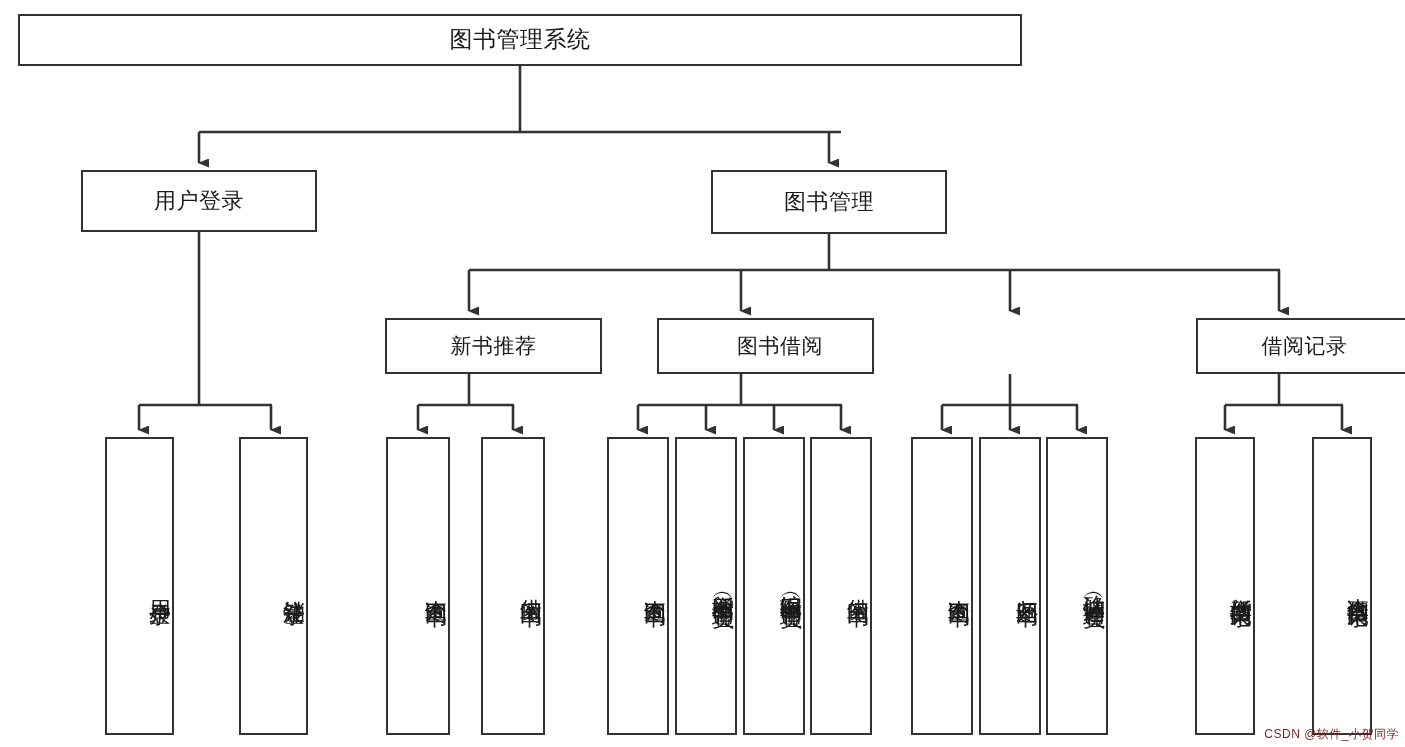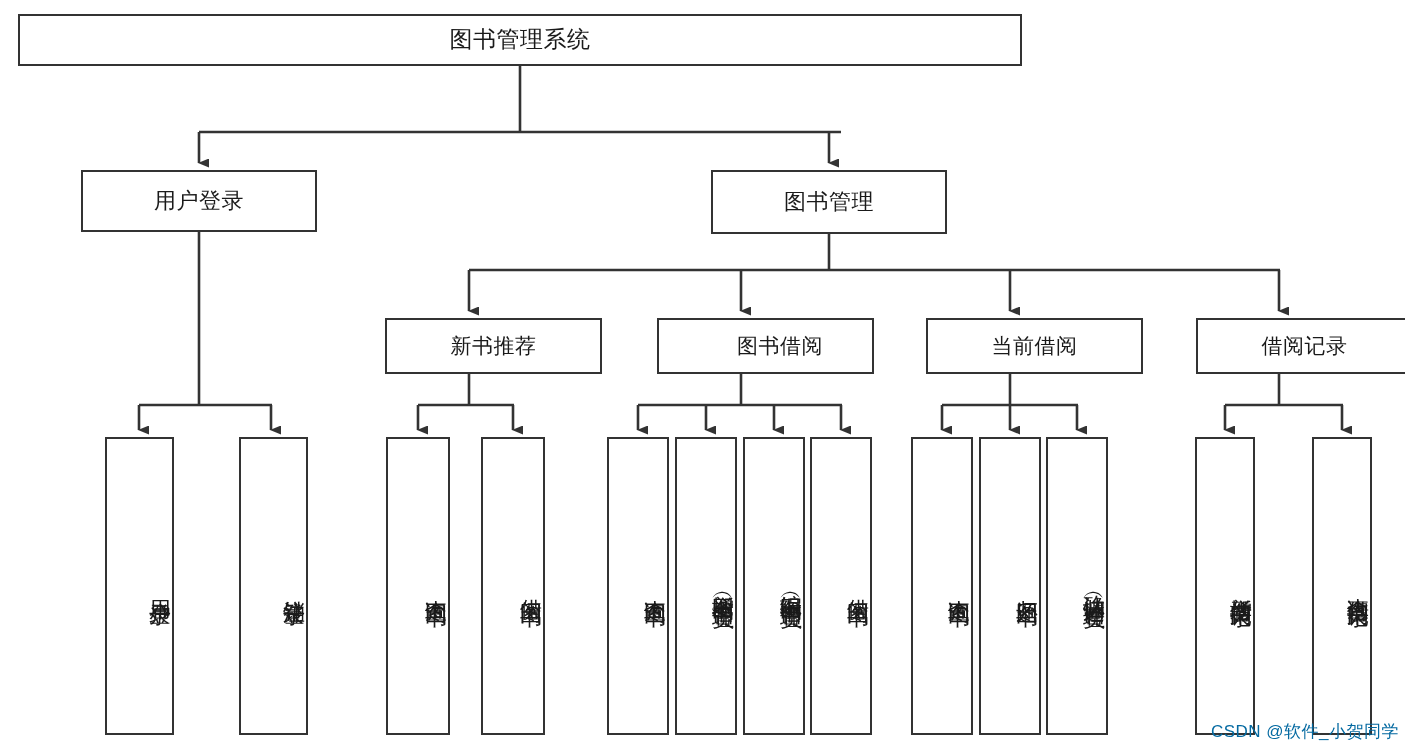--- a/index.html
+++ b/index.html
@@ -60,22 +60,22 @@
     line-height: 1.05;
     align-items: flex-start;
     justify-content: center;
     white-space: normal;
     overflow: hidden;
   }
   .watermark {
     position: absolute;
     right: 6px;
     bottom: 4px;
-    font-size: 17px;
-    color: #0369a1;
+    font-size: 12px;
+    color: #7f1d1d;
     letter-spacing: 0.5px;
     white-space: nowrap;
     user-select: none;
   }
 </style>
 </head>
 <body>
 
 <div id="canvas">
 
@@ -140,23 +140,20 @@
   <div class="node lvl1" style="left:711px; top:170px; width:236px; height:64px;">
     <span>图书管理</span>
   </div>
 
   <div class="node lvl2" style="left:361px; top:318px; width:217px; height:56px;">
     <span>新书推荐</span>
   </div>
   <div class="node lvl2" style="left:633px; top:318px; width:217px; height:56px;padding-left:29px;">
     <span>图书借阅</span>
   </div>
-  <div class="node lvl2" style="left:902px; top:318px; width:217px; height:56px;">
-    <span>当前借阅</span>
-  </div>
   <div class="node lvl2" style="left:1172px; top:318px; width:217px; height:56px;">
     <span>借阅记录</span>
   </div>
 
   <div class="node leaf" style="left:105px; top:437px; width:69px; height:298px;">
     <span>用户登录</span>
   </div>
   <div class="node leaf" style="left:239px; top:437px; width:69px; height:298px;">
     <span>注销登录</span>
   </div>

